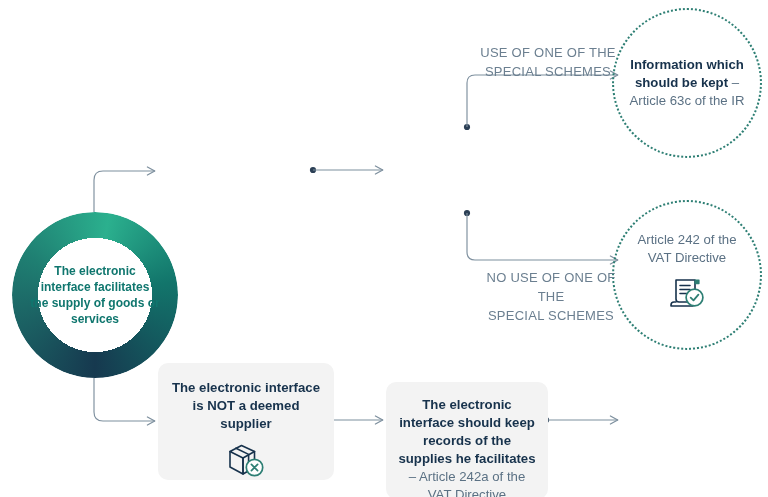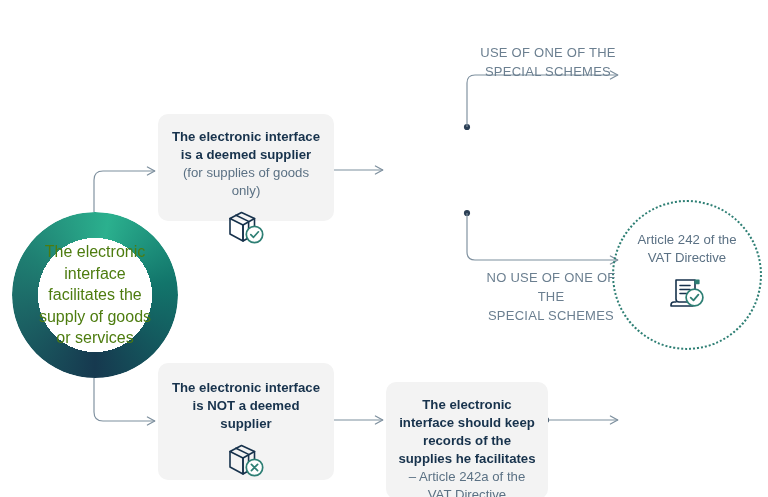--- a/index.html
+++ b/index.html
@@ -25,23 +25,23 @@
   }
   .start-ellipse .ring{
     position:absolute;inset:0;border-radius:50%;
     background:conic-gradient(from 180deg,#16394f 0deg,#1f7f72 120deg,#2bb08e 190deg,#12756b 260deg,#16394f 360deg);
     -webkit-mask:radial-gradient(circle at 50% 50%, transparent calc(50% - 1.6px), #000 calc(50% - 1.6px));
             mask:radial-gradient(circle at 50% 50%, transparent calc(50% - 1.6px), #000 calc(50% - 1.6px));
   }
   .start-ellipse .txt{
     position:relative;z-index:2;
     text-align:center;
-    color:#4d7c0f;
-    font-weight:normal;
-    font-size:16px;
+    color:#0f766e;
+    font-weight:bold;
+    font-size:12px;
     line-height:1.34;
     width:130px;
   }
 
   
   .gbox{
     position:absolute;
     background:#f3f3f3;
     border-radius:10px;
     box-sizing:border-box;
@@ -138,38 +138,20 @@
       <circle cx="546" cy="420" r="3.1" fill="#2b3f55"></circle>
       <path d="M546,420 L618,420" fill="none" stroke="#7d8f9e" stroke-width="1.15" marker-end="url(#ah)"></path>
     </g>
   </svg>
 
   <div class="start-ellipse">
     <div class="ring"></div>
     <div class="txt">The electronic interface facilitates the supply of goods or services</div>
   </div>
 
-  <div class="gbox" style="left:158px;top:114px;width:176px;height:107px;">
-    <div class="body">
-      <b>The electronic interface is a deemed supplier </b><span class="reg">(for supplies of goods only)</span>
-    </div>
-    <div class="icon">
-      <svg width="46" height="42" viewBox="0 0 46 42">
-        <g fill="none" stroke="#17324c" stroke-width="1.6" stroke-linejoin="round" stroke-linecap="round">
-          <path d="M7,12.5 L18.5,6.5 L31.5,12.5 L20,19 Z"></path>
-          <path d="M7,12.5 L7,28 L20,35 L20,19"></path>
-          <path d="M31.5,12.5 L31.5,21"></path>
-          <path d="M20,19 L20,35 L31.5,28.5 L31.5,21"></path>
-          <path d="M13,9.2 L25.6,15.4 L25.6,23"></path>
-        </g>
-        <circle cx="31.5" cy="28.5" r="8.2" fill="#ffffff" stroke="#2e7f74" stroke-width="1.7"></circle>
-        <path d="M27.8,28.6 L30.5,31.3 L35.4,25.8" fill="none" stroke="#2e7f74" stroke-width="1.7" stroke-linecap="round" stroke-linejoin="round"></path>
-      </svg>
-    </div>
-  </div>
 
 
   <div class="gbox" style="left:158px;top:363px;width:176px;height:117px;padding-top:16px;">
     <div class="body">
       <b>The electronic interface is NOT a deemed supplier</b>
     </div>
     <div class="icon">
       <svg width="46" height="42" viewBox="0 0 46 42">
         <g fill="none" stroke="#17324c" stroke-width="1.6" stroke-linejoin="round" stroke-linecap="round">
           <path d="M7,12.5 L18.5,6.5 L31.5,12.5 L20,19 Z"></path>
@@ -183,20 +165,25 @@
       </svg>
     </div>
   </div>
 
   <div class="gbox" style="left:386px;top:382px;width:162px;height:117px;padding-top:14px;">
     <div class="body">
       <b>The electronic interface should keep records of the supplies he facilitates </b><span class="reg">– Article 242a of the VAT Directive</span>
     </div>
   </div>
 
+  <div class="dcircle" style="left:612px;top:8px;width:150px;height:150px;">
+    <div class="body">
+      <b>Information which should be kept </b><span class="reg">– Article 63c of the IR</span>
+    </div>
+  </div>
 
   <div class="dcircle" style="left:612px;top:200px;width:150px;height:150px;">
     <div class="body">
       <span class="reg">Article 242 of the VAT Directive</span>
     </div>
     <div class="icon">
       <svg width="44" height="44" viewBox="0 0 44 44">
         <g fill="none" stroke="#17324c" stroke-width="1.6" stroke-linejoin="round" stroke-linecap="round">
           <path d="M11,9 L30,9 L30,31 L14,31 C12.3,31 11,29.7 11,28 Z"></path>
           <path d="M11,31 L9,31 C7.3,31 6,32.3 6,34 L6,35 L28,35"></path>

